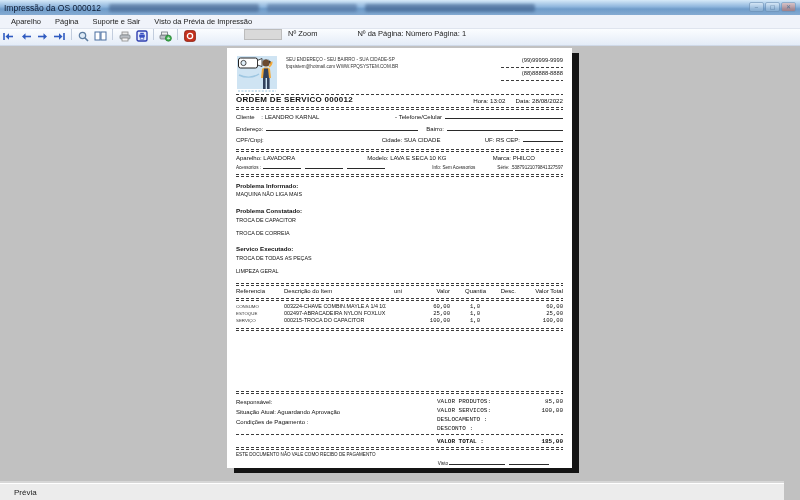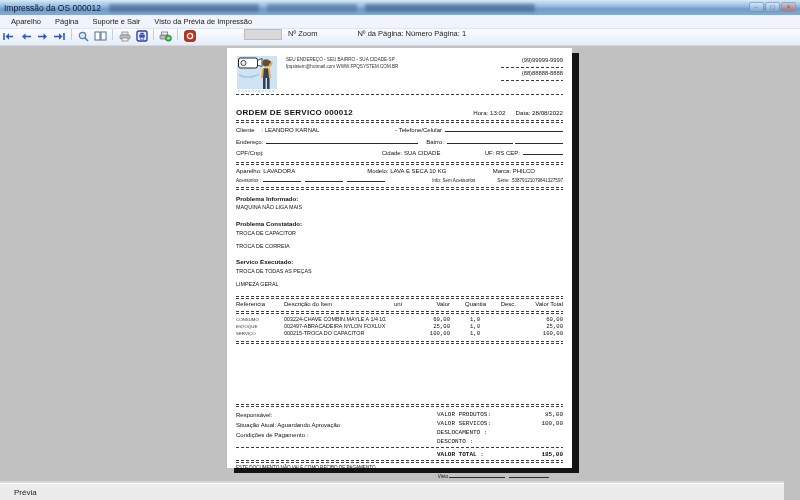--- a/index.html
+++ b/index.html
@@ -49,21 +49,21 @@
 
   .hdr { display:flex; }
   .logo { width:42px; height:38px; flex:0 0 42px; }
   .co { margin-left:8px; flex:1; }
   .co-name { font-size:8.5px; font-weight:bold; letter-spacing:.2px; }
   .co-sub { font-size:4.6px; color:#333; margin-top:1.5px; }
   .phones { width:72px; text-align:right; font-size:5.8px; color:#222; padding-top:2px; }
   .ph-sep { height:1px; margin:2.5px 0 2.5px 10px;
     background-image:repeating-linear-gradient(90deg,#3c3c3c 0 3px,transparent 3px 5px); }
 
-  .osrow { display:flex; justify-content:space-between; align-items:center; margin-top:13px;gap:26px; }
+  .osrow { display:flex; justify-content:space-between; align-items:flex-end; margin-top:0;gap:26px; }
   .os-title { font-size:8px; font-weight:bold; letter-spacing:.3px; }
   .os-when { font-size:6.2px; display:flex; gap:10px; }
 
   .row { display:flex; align-items:baseline; margin-top:4px; }
   .lbl { white-space:nowrap; }
   .mono { font-family:"Liberation Mono","DejaVu Sans Mono",monospace; }
   .tiny { font-size:4.6px; color:#222; }
 
   .sec-label { font-weight:bold; font-size:6.2px; margin-top:5px; }
   .sec-line { font-size:5.4px; margin-top:2px; }

